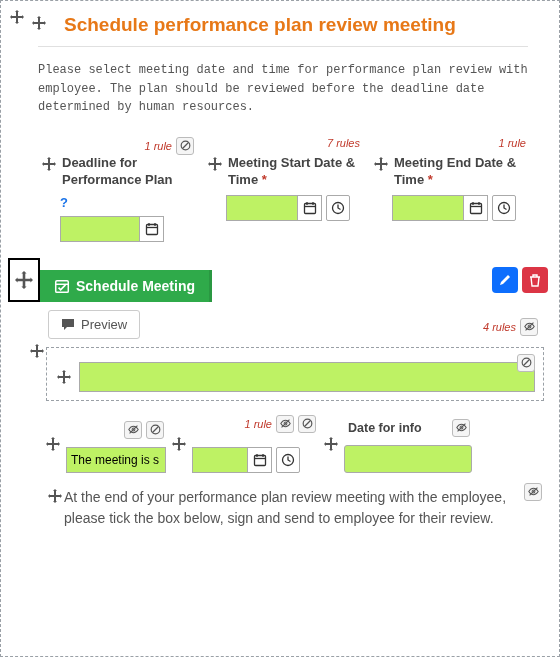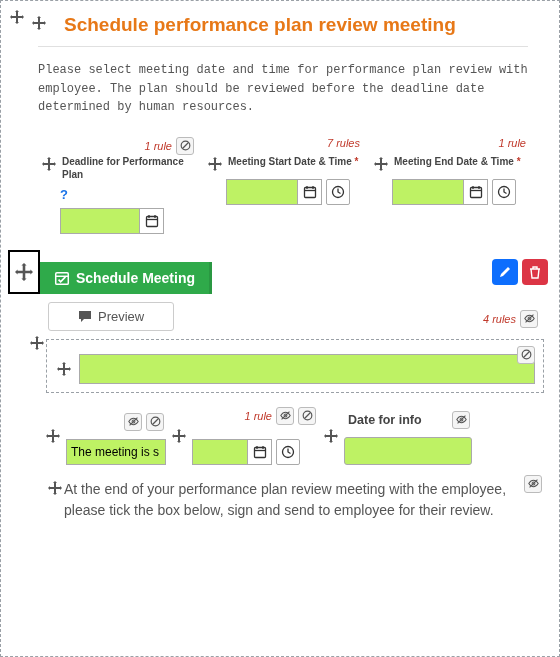--- a/index.html
+++ b/index.html
@@ -95,21 +95,21 @@
     color: #555;
     cursor: pointer;
   }
   .pill svg { width: 11px; height: 11px; }
   .field-label-row {
     display: flex;
     align-items: flex-start;
     gap: 4px;
   }
   .field-label {
-    font-size: 10px;
+    font-size: 13px;
     font-weight: 700;
     color: #444;
     line-height: 1.3;
   }
   .req { color: #c0392b; font-weight: 700; }
   .help-q {
     color: #1a73e8;
     font-weight: 700;
     margin-left: 20px;
     margin-top: 6px;
@@ -192,21 +192,21 @@
   .sqbtn.red { background: #dc3545; }
   .sqbtn svg { width: 14px; height: 14px; }
   .preview-row {
     padding: 8px 8px 4px 40px;
     position: relative;
   }
   .preview-tab {
     display: inline-flex;
     align-items: center;
     gap: 6px;
-    padding: 6px 29px;
+    padding: 6px 12px;
     border: 1px solid #ccc;
     border-radius: 3px;
     font-size: 13px;
     cursor: pointer;
     background: #fff;
   }
   .preview-tab svg { width: 14px; height: 14px; }
   .rules4 {
     position: absolute;
     right: 14px;

